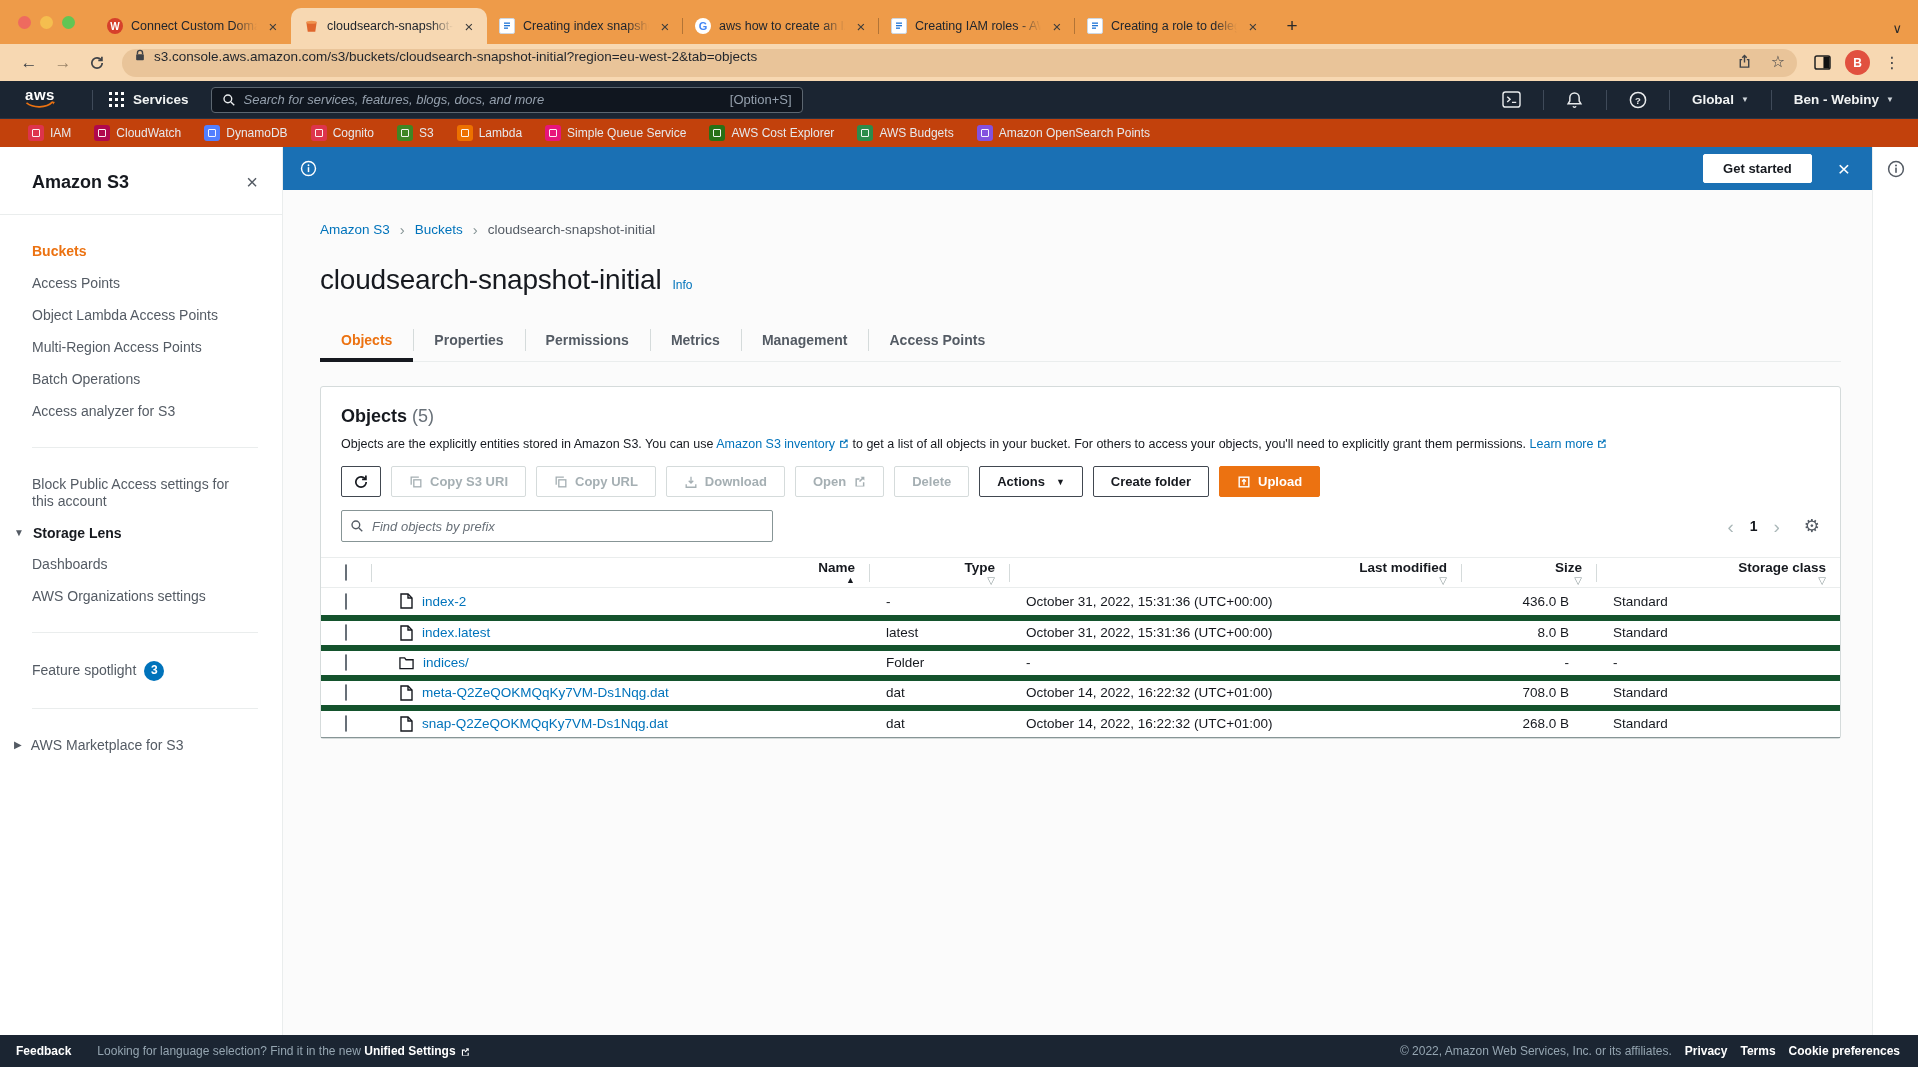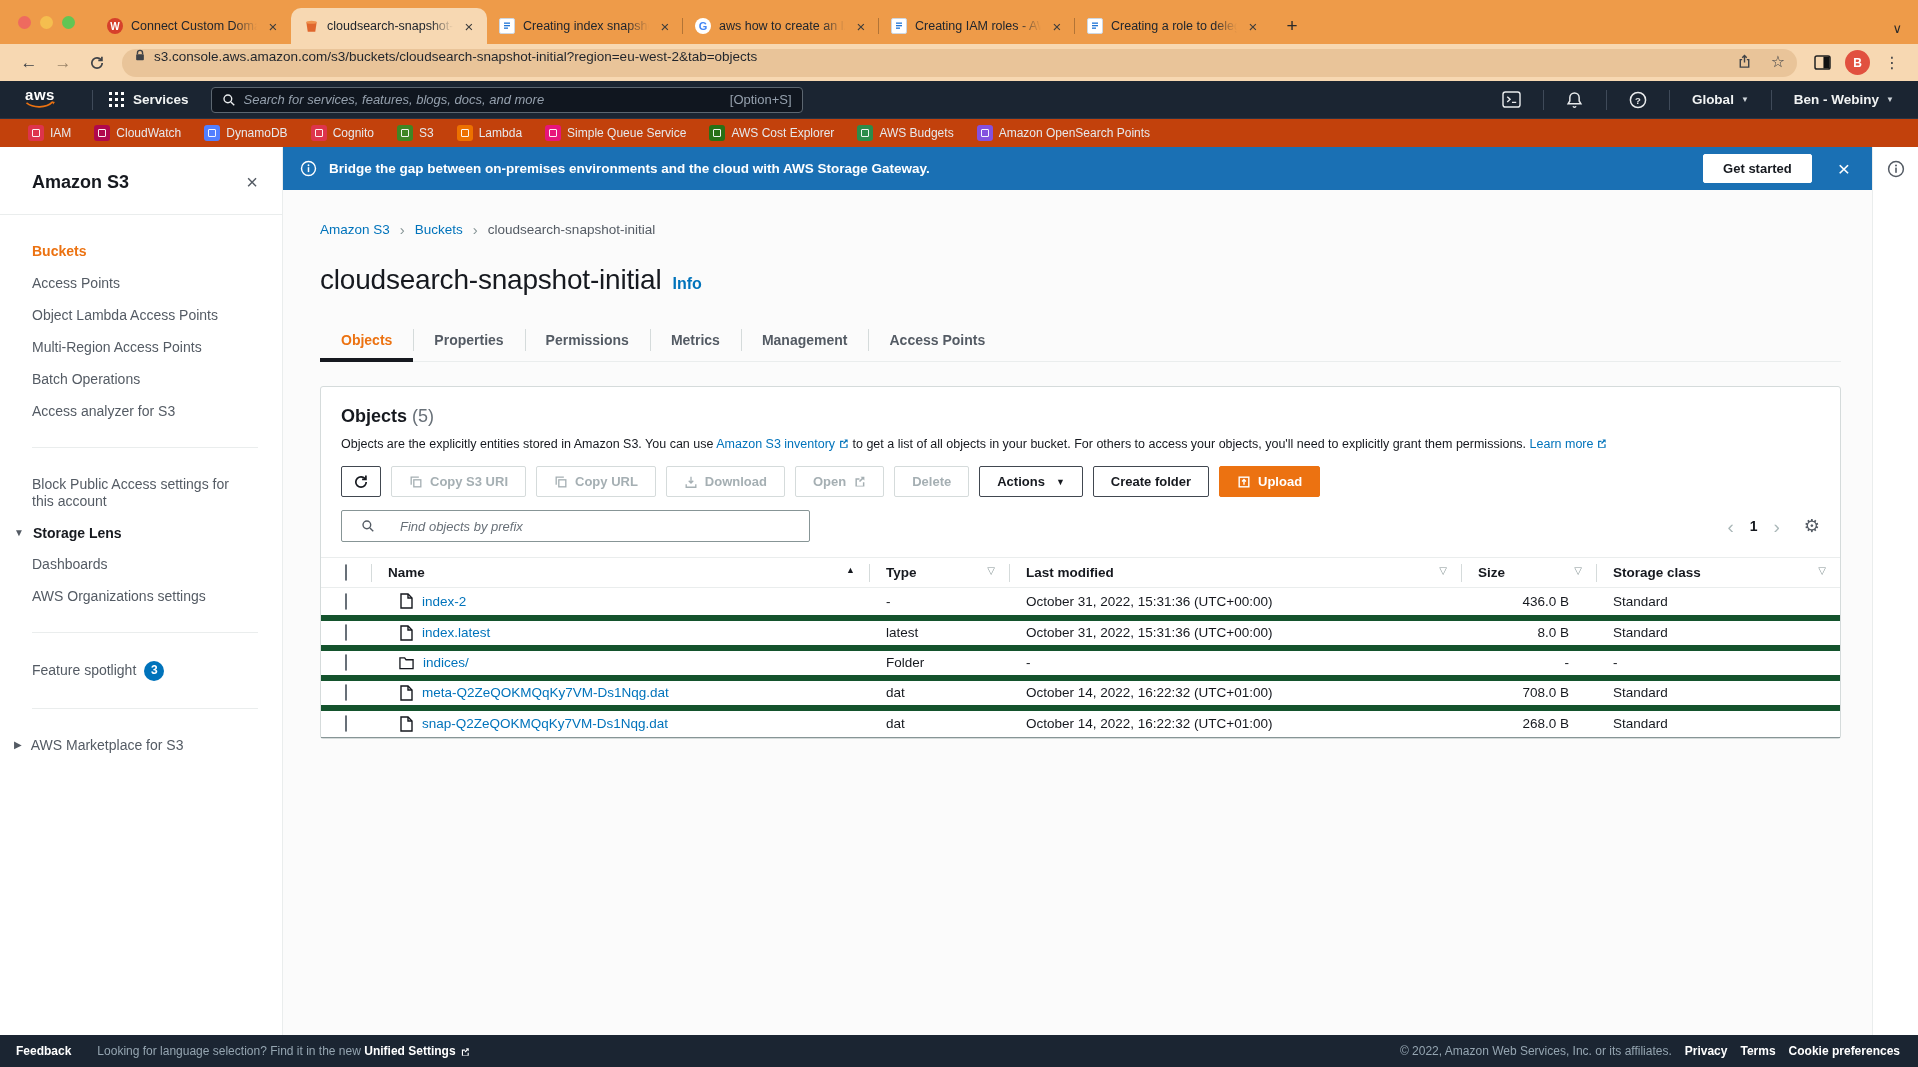--- a/index.html
+++ b/index.html
@@ -82,21 +82,21 @@
   .banner-close { font-size:21px; color:#fff; margin-left:14px; font-weight:400; line-height:1; }
 
   
   .content { padding:31px 31px 0 37px; }
   .crumbs { display:flex; align-items:center; gap:10px; font-size:13.5px; }
   .crumb-link { color:#0073BB; }
   .crumb-sep { color:#879596; font-size:15px; }
   .crumb-current { color:#545B64; }
   .title-row { margin-top:26px; display:flex; align-items:baseline; gap:11px; }
   .page-title { font-size:28px; font-weight:500; color:#16191F; letter-spacing:-.2px; }
-  .info-link { font-size:16px; font-weight:700; color:#0073BB; }
+  .info-link { font-size:12px; font-weight:400; color:#0073BB; }
   .tabstrip { margin-top:30px; display:flex; align-items:stretch; border-bottom:1px solid #EAEDED; }
   .tab { position:relative; padding:6px 21px 13px; font-size:14px; font-weight:700; color:#545B64; }
   .tab + .tab::before { content:""; position:absolute; left:0; top:3px; height:22px; width:1px; background:#D5DBDB; }
   .tab.active { color:#EC7211; }
   .tab.active::after { content:""; position:absolute; left:0; right:0; bottom:-1px; height:4px; background:#16191F; }
 
   
   .card { margin-top:24px; background:#fff; border:1px solid #D5DBDB; border-radius:3px; }
   .card-head { padding:19px 20px 0; }
   .card-h2 { font-size:18px; font-weight:700; color:#16191F; }
@@ -105,31 +105,31 @@
   .desc a, .tlink { color:#0073BB; text-decoration:none; }
   .ext { display:inline-block; vertical-align:-1px; margin-left:3px; color:#0073BB; }
   .btnrow { display:flex; gap:10px; padding:15px 20px 0; align-items:center; }
   .btn { height:31px; display:flex; align-items:center; gap:7px; padding:0 17px; background:#fff; border-radius:2px; font-size:13px; font-weight:700; font-family:inherit; white-space:nowrap; }
   .btn.normal { border:1px solid #414750; color:#16191F; }
   .btn.disabled { border:1px solid #D5DBDB; color:#A5AFB3; }
   .btn.primary { border:1px solid #EC7211; background:#EC7211; color:#fff; }
   .btn.iconbtn { padding:0 11px; }
   .btn .caret-dn { font-size:9px; margin-left:4px; }
   .searchrow { display:flex; align-items:center; padding:13px 20px 15px; }
-  .objsearch { width:469px; height:32px; border:1px solid #879596; border-radius:2px; display:flex; align-items:center; gap:25px; padding:0 19px; background:#fff; }
+  .objsearch { width:432px; height:32px; border:1px solid #879596; border-radius:2px; display:flex; align-items:center; gap:8px; padding:0 8px; background:#fff; }
   .objsearch input { flex:1; border:none; outline:none; font-size:13px; font-style:italic; color:#16191F; font-family:inherit; background:transparent; }
   .objsearch input::placeholder { color:#687078; opacity:1; }
   .pager { margin-left:auto; display:flex; align-items:center; gap:16px; }
   .pg-arrow { font-size:19px; color:#AAB7B8; line-height:1; }
   .pg-num { font-size:14px; font-weight:700; color:#16191F; }
   .gear { font-size:18px; color:#545B64; margin-left:8px; }
 
   table.objects { width:100%; border-collapse:collapse; font-size:13.5px; color:#16191F; }
   .objects th { height:30px; text-align:left; font-weight:700; border-top:1px solid #EAEDED; border-bottom:1px solid #EAEDED; padding:0; position:relative; }
-  .objects th .th-inner { display:flex; align-items:flex-start; padding:0 14px 0 17px; }
+  .objects th .th-inner { display:flex; align-items:flex-end; padding:0 14px 0 17px;flex-direction:column; }
   .objects th.vline::before { content:""; position:absolute; left:0; top:6px; height:18px; width:1px; background:#D5DBDB; }
   .sort-asc { margin-left:auto; font-size:9px; color:#16191F; }
   .filter { margin-left:auto; font-size:10px; color:#879596; }
   .objects td { height:30px; border-top:6px solid #14532d; padding:0 0 0 17px; }
   .objects tr:first-child td { border-top:none; }
   .objects tbody tr:last-child td { border-bottom:1px solid #879596; }
   .objects td.cb-cell, .objects th.cb-cell { padding:0; text-align:center; width:50px; }
   .checkbox { width:14px; height:14px; border:1.5px solid #687078; border-radius:2px; margin:0 auto; background:#fff; }
   .name-cell { display:flex; align-items:center; gap:9px; padding-left:11px; }
   .size-cell { text-align:right; padding-right:27px !important; }
@@ -399,21 +399,20 @@
 
   <div class="main">
     <div class="banner">
       <span>
         <svg width="17" height="17" viewBox="0 0 18 18">
             <circle cx="9" cy="9" r="7.4" fill="none" stroke="#fff" stroke-width="1.5"></circle>
             <circle cx="9" cy="5.6" r="1" fill="#fff"></circle>
             <rect x="8.2" y="7.6" width="1.6" height="5.2" fill="#fff"></rect>
           </svg>
       </span>
-      <span class="banner-text">Bridge the gap between on-premises environments and the cloud with AWS Storage Gateway.</span>
       <button class="get-started">Get started</button>
       <span class="banner-close">×</span>
     </div>
 
     <div class="content">
       <div class="crumbs">
         <span class="crumb-link">Amazon S3</span>
         <span class="crumb-sep">›</span>
         <span class="crumb-link">Buckets</span>
         <span class="crumb-sep">›</span>

